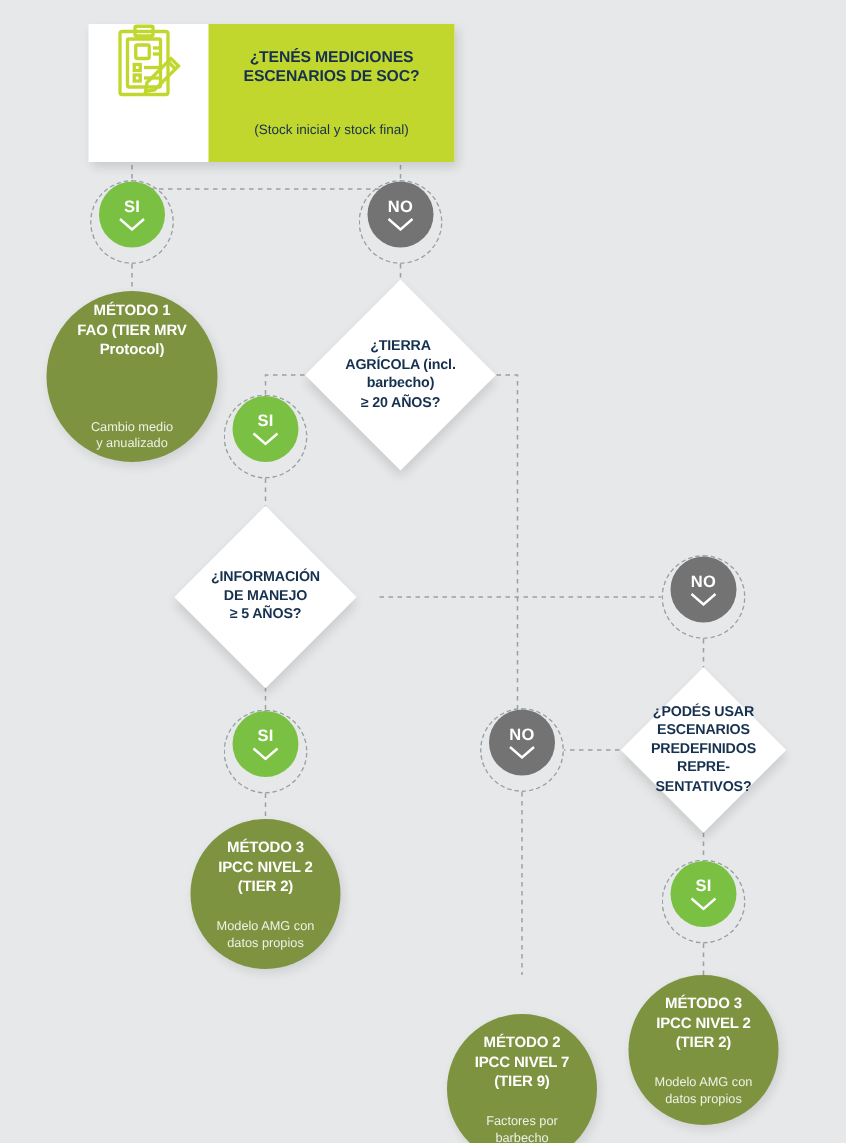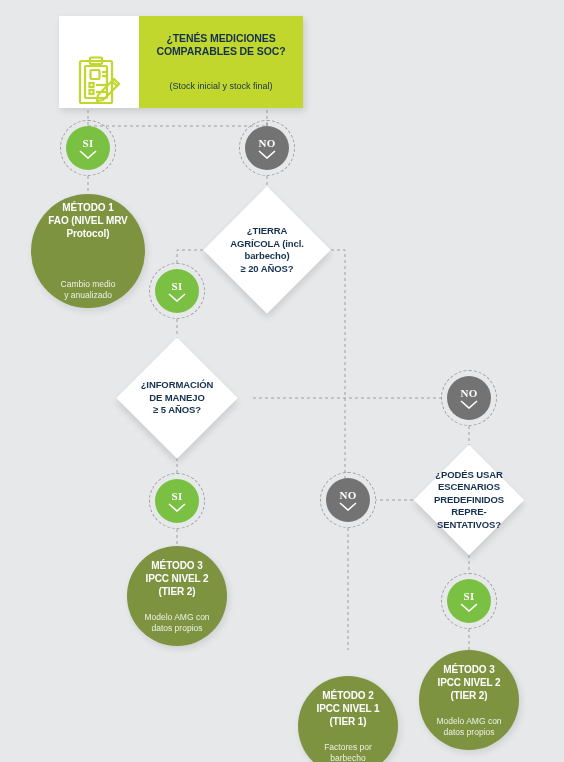--- a/index.html
+++ b/index.html
@@ -35,21 +35,21 @@
   .header-card {
     position: absolute;
     left: 59px;
     top: 16px;
     width: 244px;
     height: 92px;
     background: #ffffff;
     box-shadow: 2px 3px 7px rgba(0,0,0,0.13);
     z-index: 3;
     display: flex;
-    align-items: flex-end;
+    align-items: flex-start;
   }
   .header-icon {
     width: 80px;
     min-width: 80px;
     display: flex;
     align-items: center;
     justify-content: center;
   }
   .header-green {
     background: #c1d72e;
@@ -105,23 +105,22 @@
   
   .badge {
     position: absolute;
     width: 56px;
     height: 56px;
     border-radius: 50%;
     border: 1px dashed #9aa0a3;
     box-sizing: border-box;
     z-index: 4;
     display: flex;
-    align-items: center;
-    justify-content: center;
-    font-family: Liberation Serif, serif;
+    align-items: flex-start;
+    justify-content: center;
   }
   .badge-core {
     width: 44px;
     height: 44px;
     border-radius: 50%;
     display: flex;
     flex-direction: column;
     align-items: center;
     justify-content: center;
     color: #ffffff;
@@ -223,21 +222,21 @@
         <line x1="20" y1="29" x2="30" y2="29"></line>
         <rect x="13.5" y="34" width="4" height="4"></rect>
         <line x1="20" y1="36" x2="30" y2="36"></line>
         <path d="M 22 39 L 38 23 L 43 28 L 27 44 L 21 45 Z"></path>
         <line x1="36" y1="25" x2="41" y2="30"></line>
       </svg>
     </div>
     <div class="header-green">
       <div class="header-q">
         <div>¿TENÉS MEDICIONES</div>
-        <div>COMPARABLES DE SOC?</div>
+        <div>ESCENARIOS DE SOC?</div>
       </div>
       <div class="header-sub">(Stock inicial y stock final)</div>
     </div>
   </div>
 
   <div class="badge badge-yes" style="left:60px; top:120px;">
     <div class="badge-core">
       <span class="badge-label">SI</span>
       <svg class="chev" width="18" height="9" viewBox="0 0 18 9" fill="none" stroke="#ffffff" stroke-width="1.6">
           <path d="M1 1 L9 8 L17 1"></path>
@@ -250,21 +249,21 @@
       <span class="badge-label">NO</span>
       <svg class="chev" width="18" height="9" viewBox="0 0 18 9" fill="none" stroke="#ffffff" stroke-width="1.6">
           <path d="M1 1 L9 8 L17 1"></path>
         </svg>
     </div>
   </div>
 
   <div class="result" style="left:31px; top:194px; width:114px; height:114px;gap:25px;">
     <div class="result-title">
       <div>MÉTODO 1</div>
-      <div>FAO (NIVEL MRV</div>
+      <div>FAO (TIER MRV</div>
       <div>Protocol)</div>
     </div>
     <div class="result-sub">
       <div>Cambio medio</div>
       <div>y anualizado</div>
     </div>
   </div>
 
   <div class="diamond" style="left:222px; top:205px; width:90px; height:90px;">
     <div class="diamond-inner">
@@ -351,22 +350,22 @@
       <span class="badge-label">SI</span>
       <svg class="chev" width="18" height="9" viewBox="0 0 18 9" fill="none" stroke="#ffffff" stroke-width="1.6">
           <path d="M1 1 L9 8 L17 1"></path>
         </svg>
     </div>
   </div>
 
   <div class="result" style="left:298px; top:676px; width:100px; height:100px;">
     <div class="result-title">
       <div>MÉTODO 2</div>
-      <div>IPCC NIVEL 1</div>
-      <div>(TIER 1)</div>
+      <div>IPCC NIVEL 7</div>
+      <div>(TIER 9)</div>
     </div>
     <div class="result-sub">
       <div>Factores por</div>
       <div>barbecho</div>
     </div>
   </div>
 
   <div class="result" style="left:419px; top:650px; width:100px; height:100px;">
     <div class="result-title">
       <div>MÉTODO 3</div>

